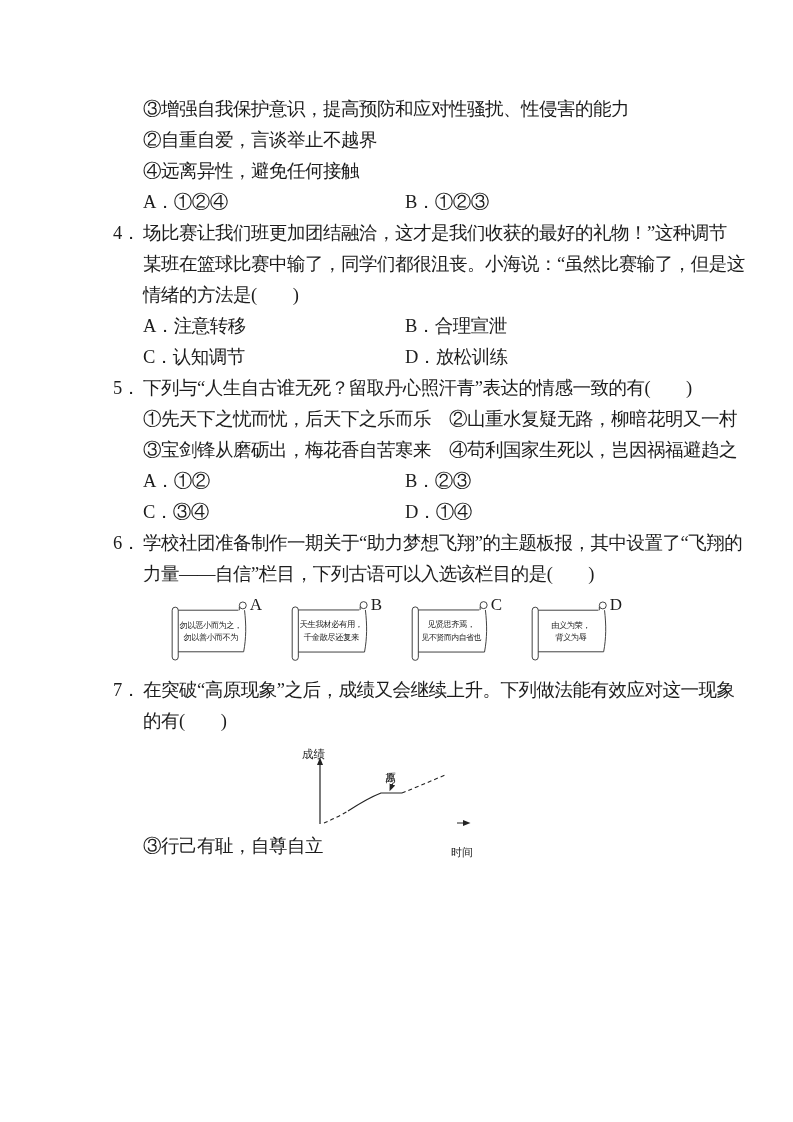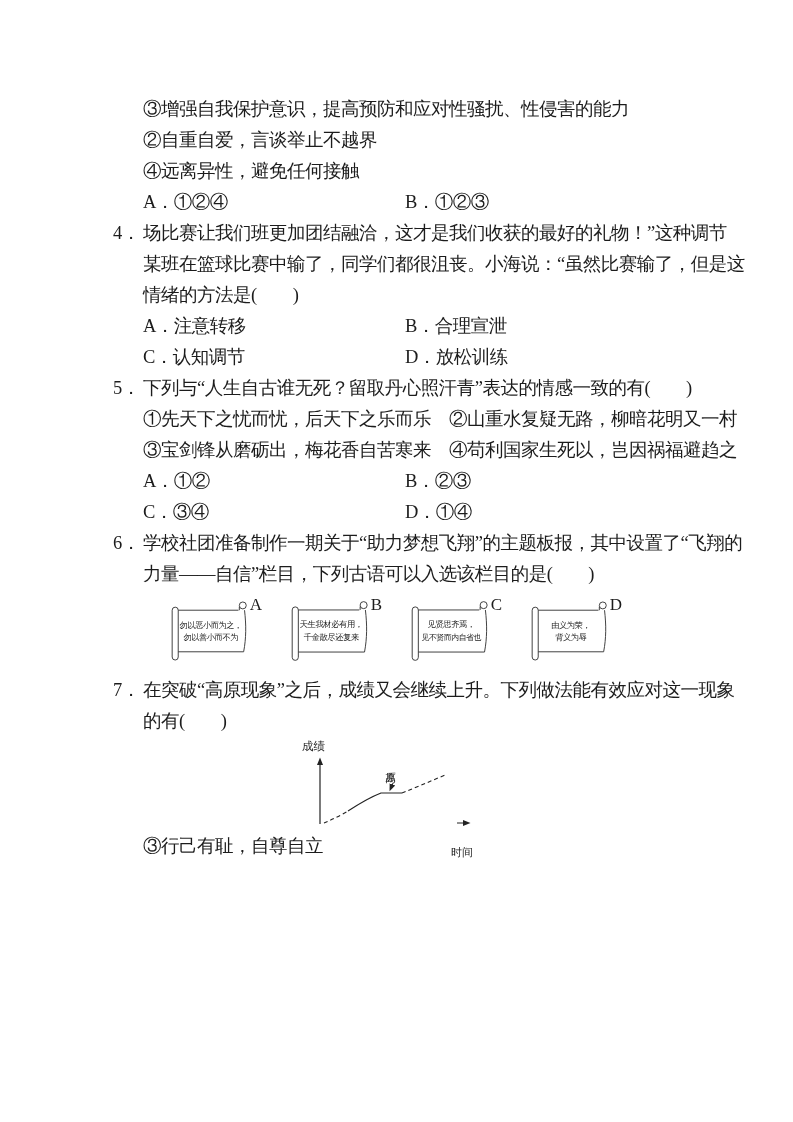--- a/index.html
+++ b/index.html
@@ -15,21 +15,21 @@
   .opts{display:flex;height:31px;line-height:31px;white-space:nowrap;}
   .opts .o1{width:262px;}
   
   .scrolls-row{display:flex;gap:28px;margin:5px 0 8px 27px;}
   .scroll{width:92px;display:flex;flex-direction:row;align-items:flex-start;}
   .scroll svg{display:block;}
   .scroll-letter{height:20px;line-height:20px;font-size:17px;letter-spacing:0;}
   
   .graph-block{position:relative;width:220px;height:88px;margin:2px 0 4px 137px;}
   .graph-label{position:absolute;letter-spacing:0;color:#222;}
-  .graph-ylabel{left:22px;top:0;font-size:11.5px;}
+  .graph-ylabel{left:22px;top:8px;font-size:11.5px;}
   .graph-xlabel{left:171px;top:66px;font-size:11px;margin-top:40px;}
   .graph-annotation{left:104px;top:25px;font-size:10.5px;writing-mode:vertical-rl;text-orientation:upright;line-height:13px;}
   .q7items .line{height:30px;line-height:30px;}
 </style>
 </head>
 <body>
 
 <div class="page">
   <div class="content">
 

